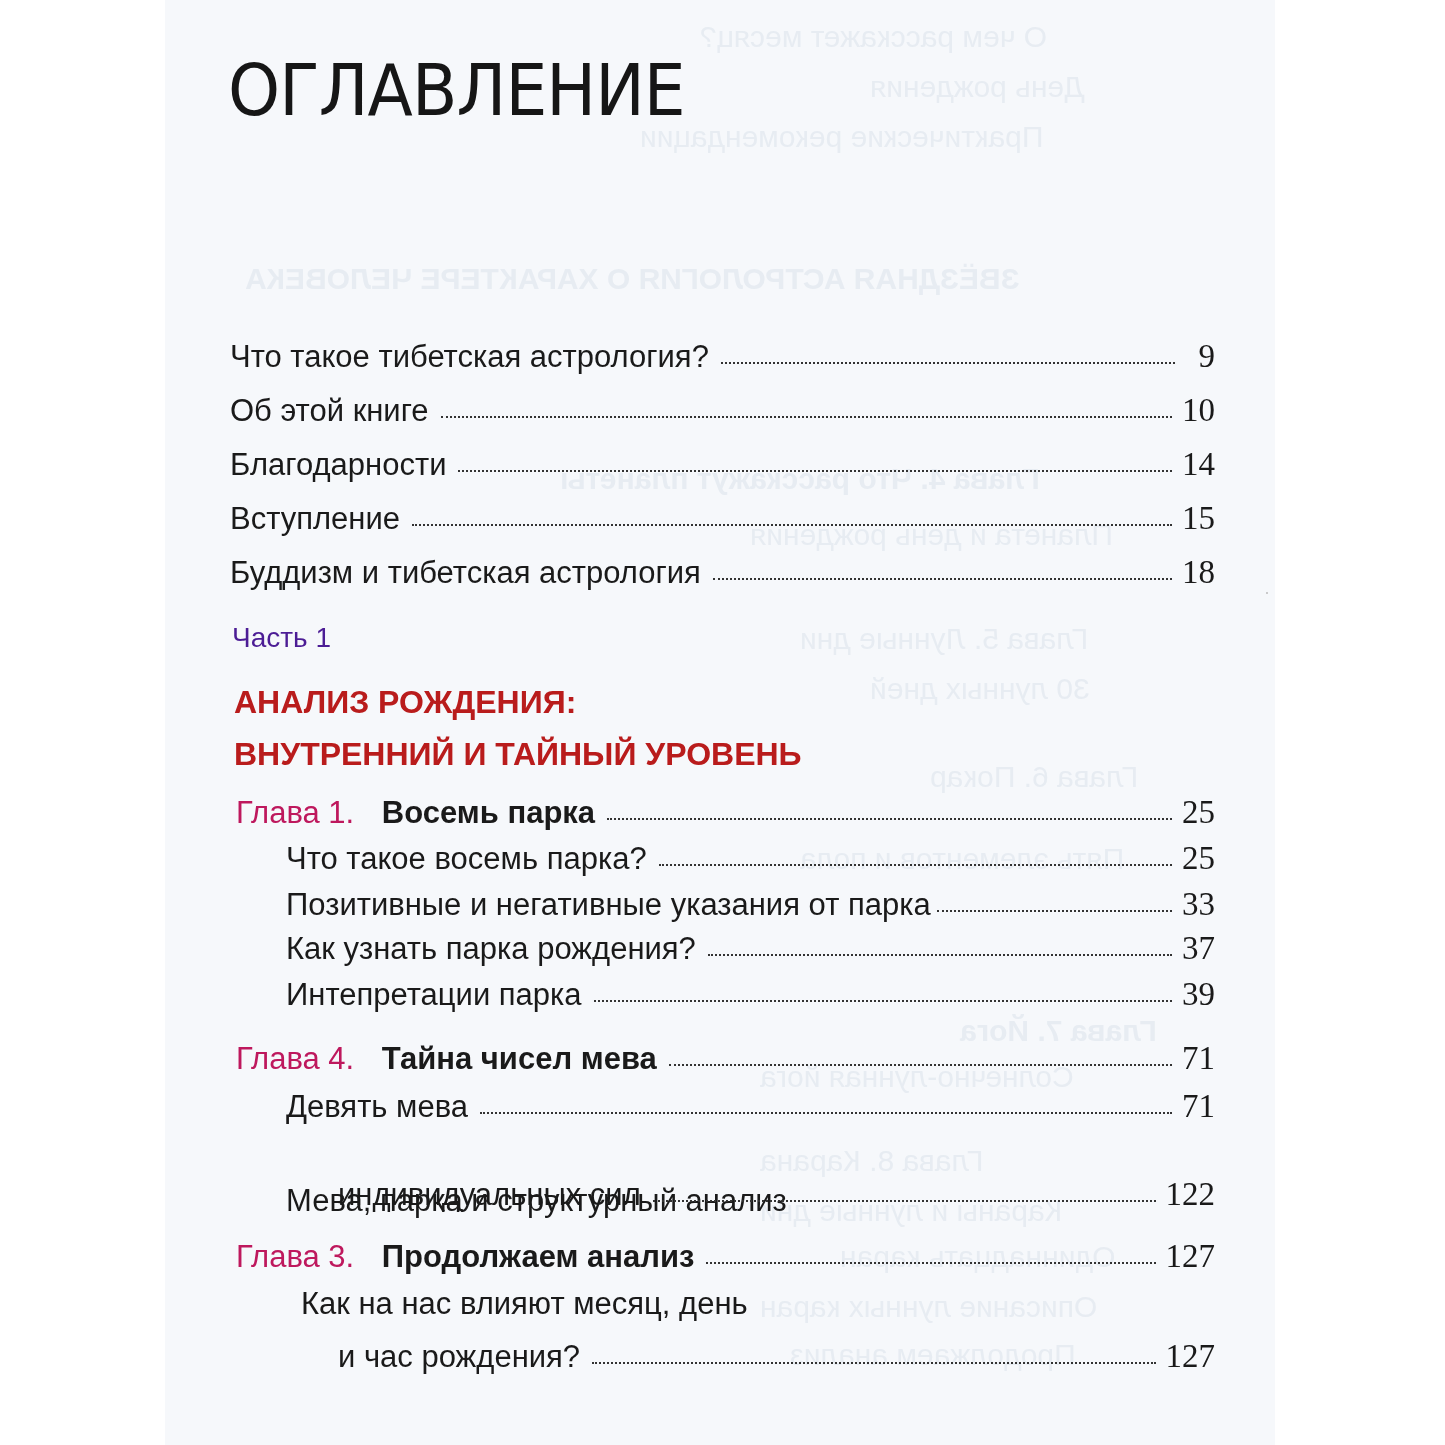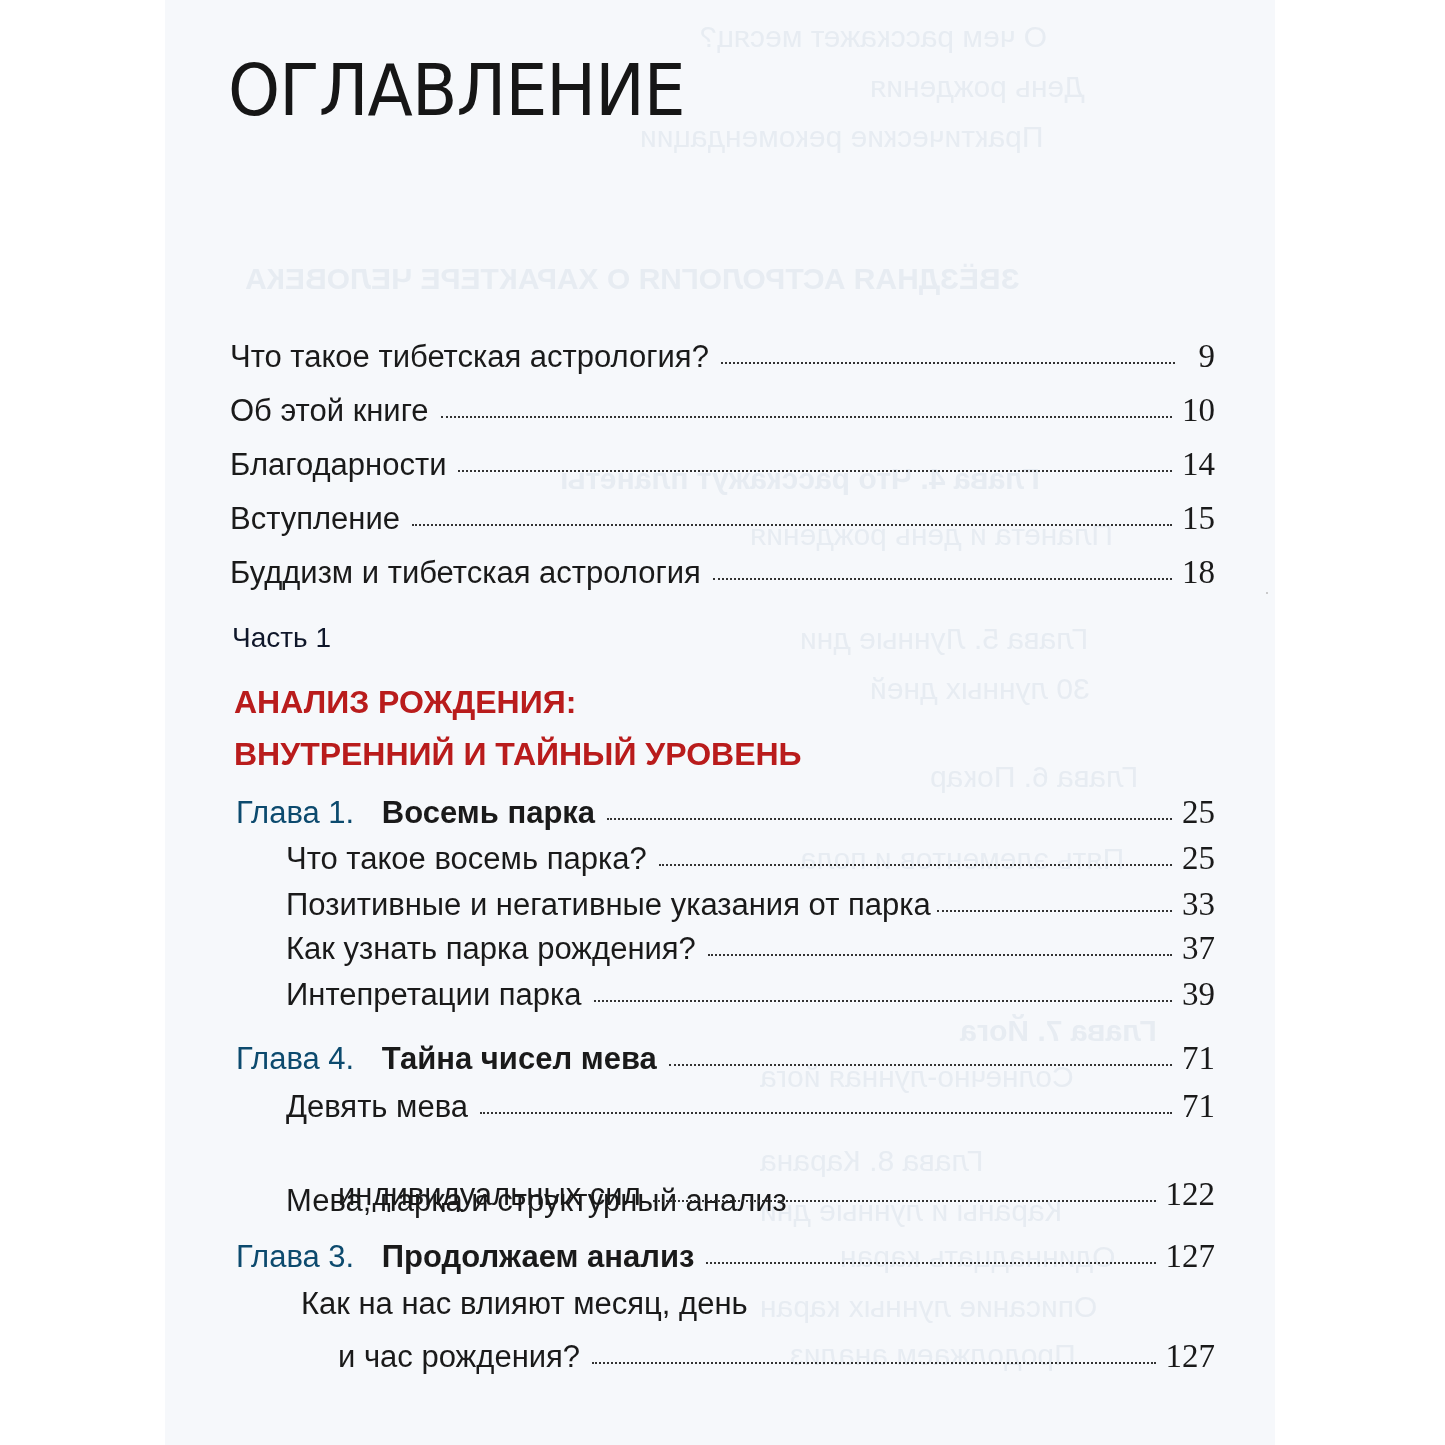--- a/index.html
+++ b/index.html
@@ -48,27 +48,27 @@
       position: relative;
       top: -3px;
     }
     .row .pg {
       flex: 0 0 auto;
       font-family: "Liberation Serif", "DejaVu Serif", serif;
       font-size: 33px;
       min-width: 30px;
       text-align: right;
     }
-    .chap-label { font-weight: normal; color: #0c4a6e; }
+    .chap-label { font-weight: normal; color: #be185d; }
     .chap-title { font-weight: bold; margin-left: 19px; }
     .part-label {
       position: absolute;
       left: 232px; top: 622px;
       font-size: 28px;
-      color: #0f172a;
+      color: #4c1d95;
     }
     .part-title {
       position: absolute;
       left: 234px; top: 676px;
       font-size: 32px;
       font-weight: bold;
       line-height: 52px;
       color: #b91c1c;
     }
     .cont {

